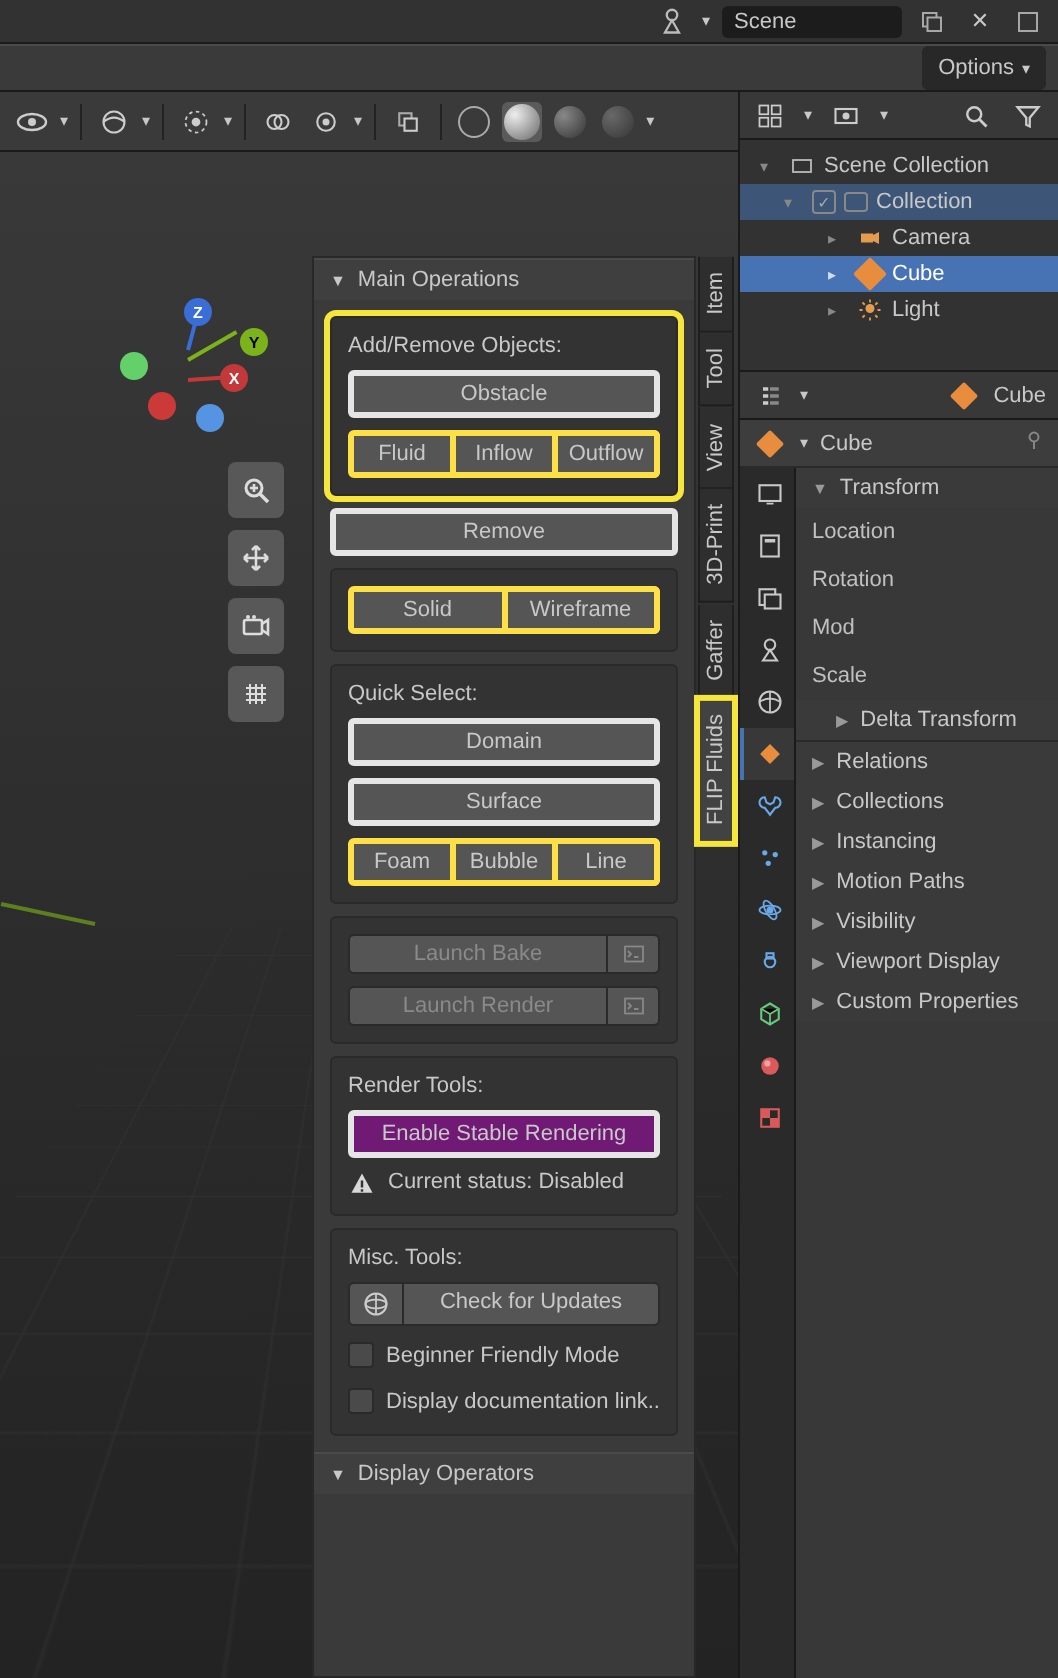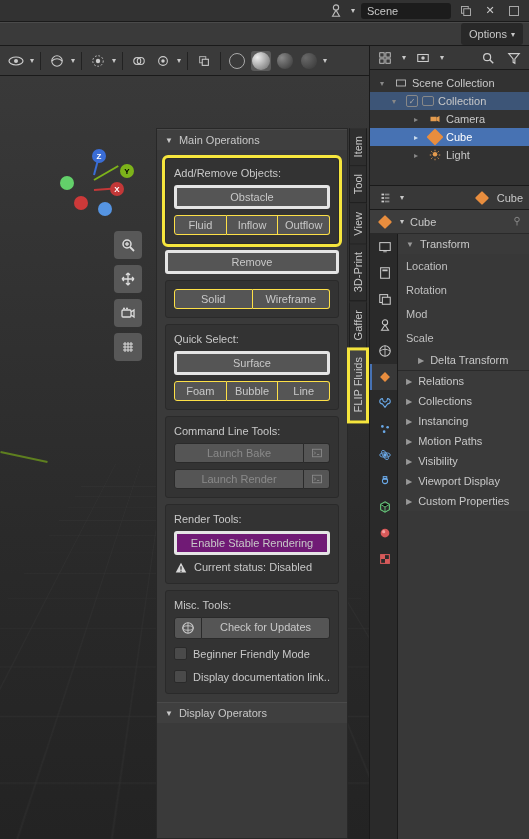--- a/index.html
+++ b/index.html
@@ -34,21 +34,21 @@
 .n-panel::-webkit-scrollbar{width:0}
 .section-header{display:flex;align-items:center;padding:4px 8px;background:#3f3f3f;border-top:1px solid #4a4a4a;cursor:pointer}
 .section-header .tri{font-size:8px;margin-right:6px}
 .section-body{padding:8px;display:flex;flex-direction:column;gap:6px}
 .box{background:#333;border:1px solid #2a2a2a;border-radius:3px;padding:8px;display:flex;flex-direction:column;gap:6px}
 .yellow-outline{outline:3px solid #f5e53d;outline-offset:0}
 .label-line{color:#c8c8c8}
 .btn-full{background:#555;border:3px solid #e5e5e5;border-radius:3px;text-align:center;padding:3px 0;cursor:pointer}
 .btn-full.light{background:#701a75}
 .btn-row{display:flex;gap:0}
-.btn-row .btn-seg{flex:1;background:#555;border:1px solid #fde047;text-align:center;padding:3px 0;cursor:pointer}
+.btn-row .btn-seg{flex:1;background:#555;border:3px solid #fde047;text-align:center;padding:3px 0;cursor:pointer}
 .btn-row .btn-seg:first-child{border-radius:3px 0 0 3px}
 .btn-row .btn-seg:last-child{border-radius:0 3px 3px 0}
 .btn-row .btn-seg+.btn-seg{border-left:none}
 .disabled{color:#7a7a7a}
 .chk-row{display:flex;align-items:center;gap:6px;padding:2px 0}
 .chk{width:13px;height:13px;background:#4a4a4a;border:1px solid #2a2a2a;border-radius:2px}
 .status-row{display:flex;gap:6px}
 .warn{width:14px;height:14px;display:flex;align-items:center;justify-content:center;color:#d8d8d8}
 .check-globe{width:28px;background:#555;border:1px solid #2a2a2a;border-radius:3px 0 0 3px;display:flex;align-items:center;justify-content:center;padding:3px 0}
 .check-btn{flex:1;background:#555;border:1px solid #2a2a2a;border-left:none;border-radius:0 3px 3px 0;text-align:center;padding:3px 0}
@@ -255,30 +255,30 @@
 
           <div class="box">
             <div class="btn-row">
               <div class="btn-seg">Solid</div>
               <div class="btn-seg">Wireframe</div>
             </div>
           </div>
 
           <div class="box">
             <div class="label-line">Quick Select:</div>
+            <div class="btn-full">Domain</div>
             <div class="btn-full">Surface</div>
             <div class="btn-row">
               <div class="btn-seg">Foam</div>
               <div class="btn-seg">Bubble</div>
               <div class="btn-seg">Line</div>
             </div>
           </div>
 
           <div class="box">
-            <div class="label-line">Command Line Tools:</div>
             <div class="launch-row">
               <div class="bake-btn disabled">Launch Bake</div>
               <div class="bake-ico">
                   <svg viewBox="0 0 16 16" width="12" height="12">
                     <rect x="2" y="3" width="12" height="10" fill="none" stroke="#888" stroke-width="1.2"></rect>
                     <path d="M4 6l2 2-2 2M8 10h3" stroke="#888" stroke-width="1.2" fill="none"></path>
                   </svg>
                 </div>
             </div>
             <div class="launch-row">

